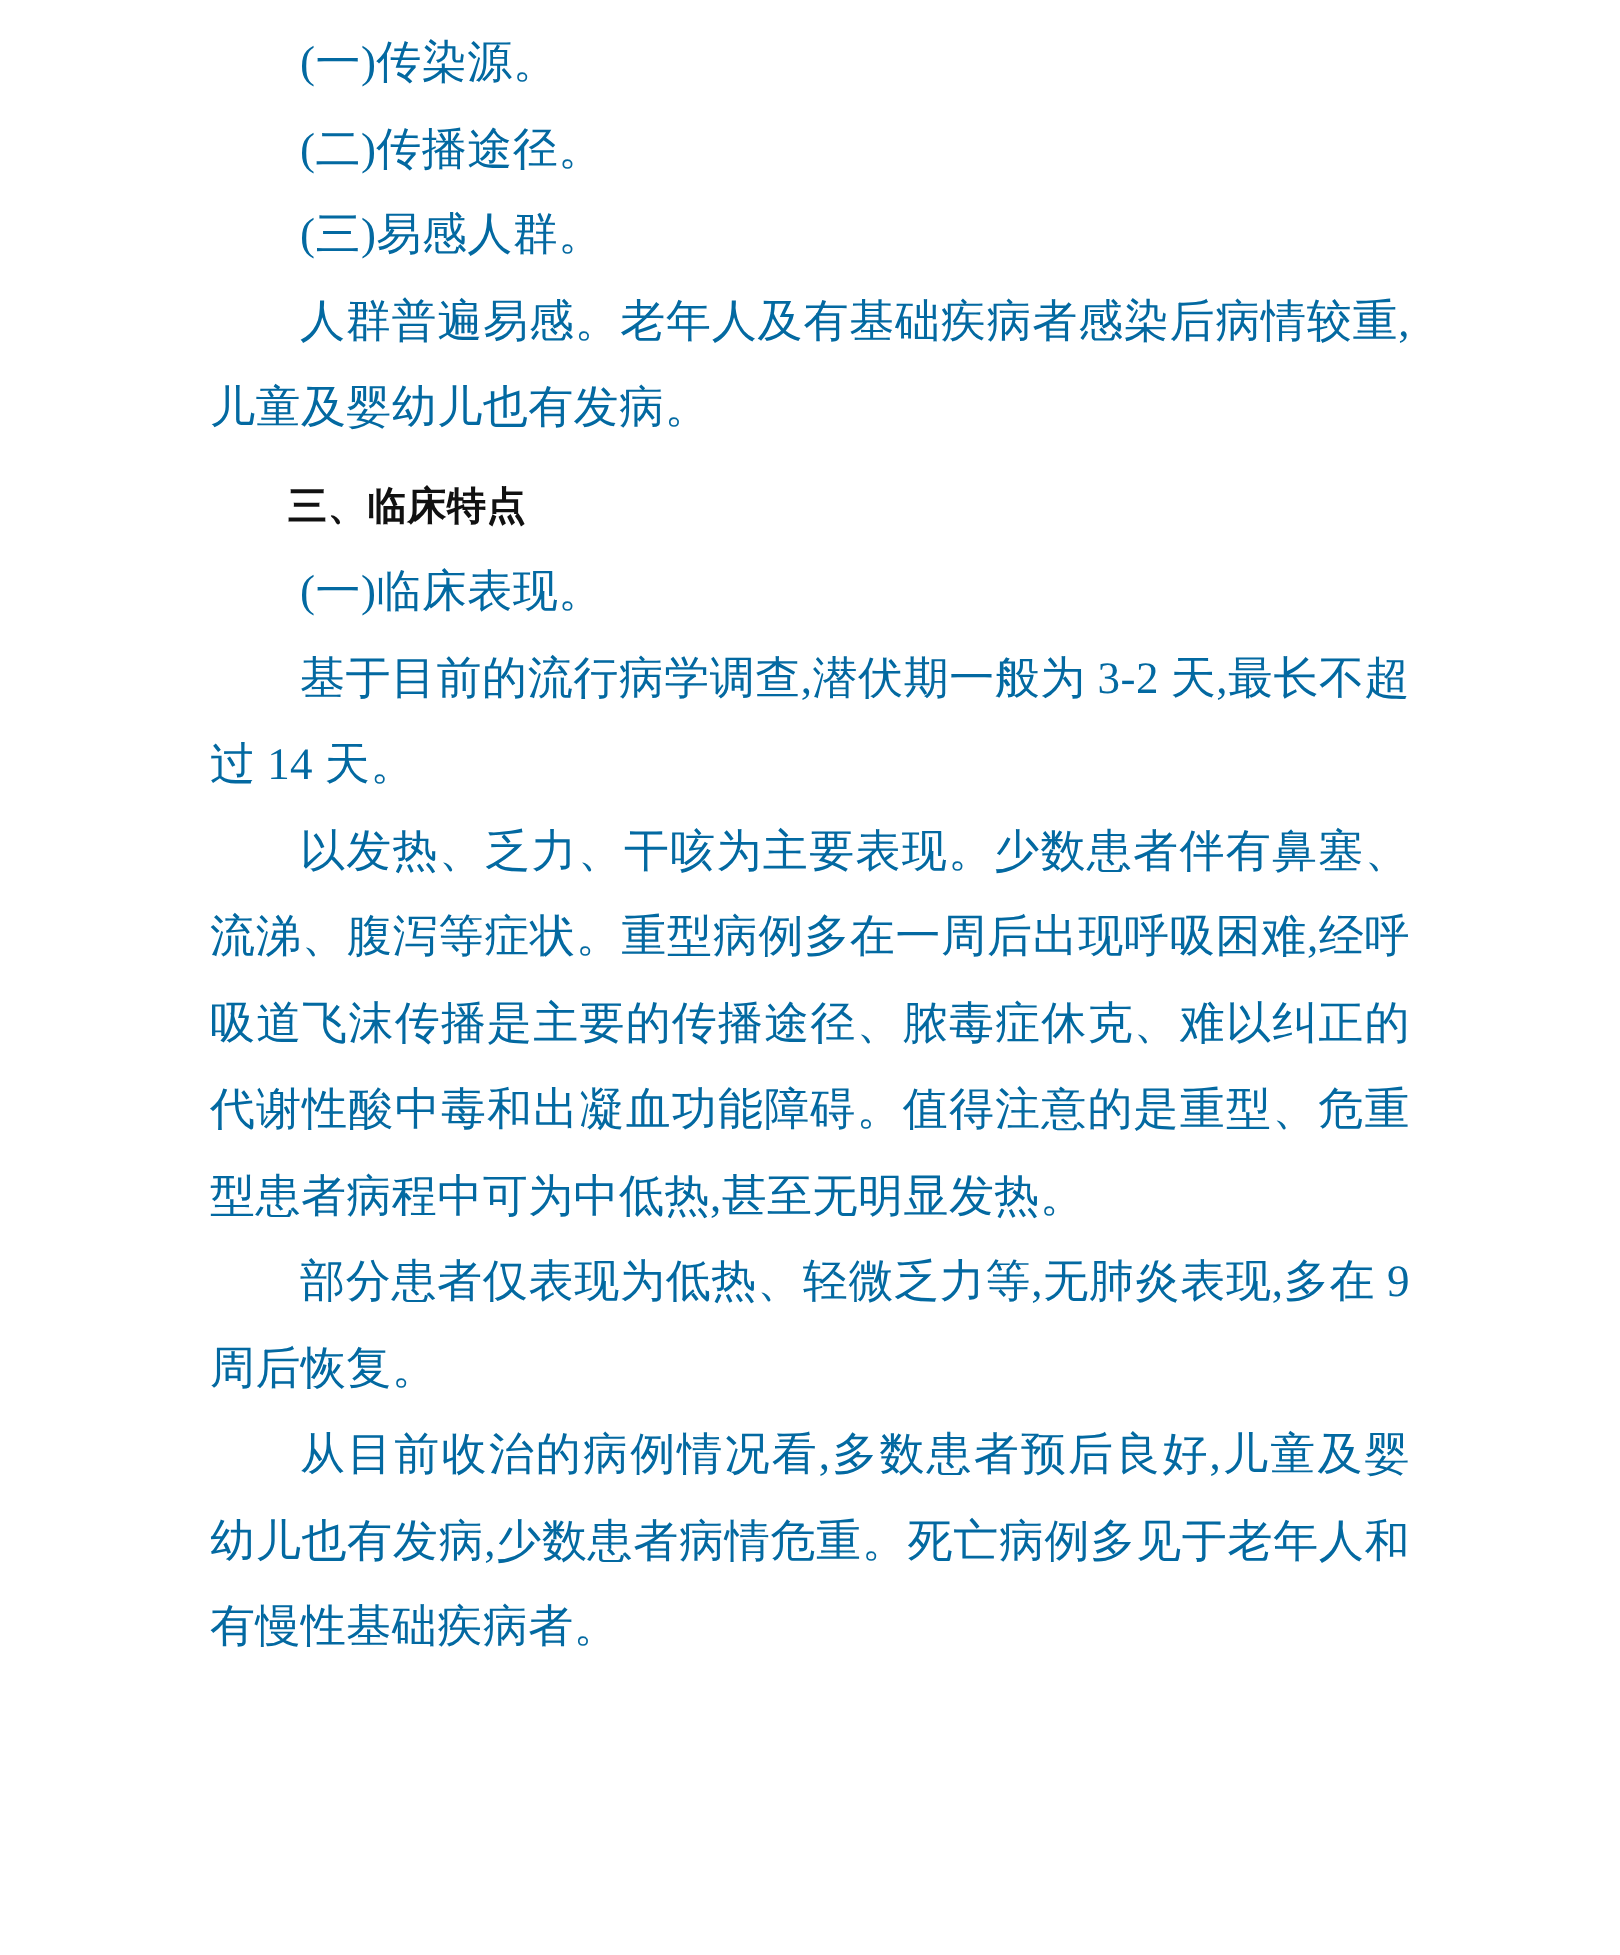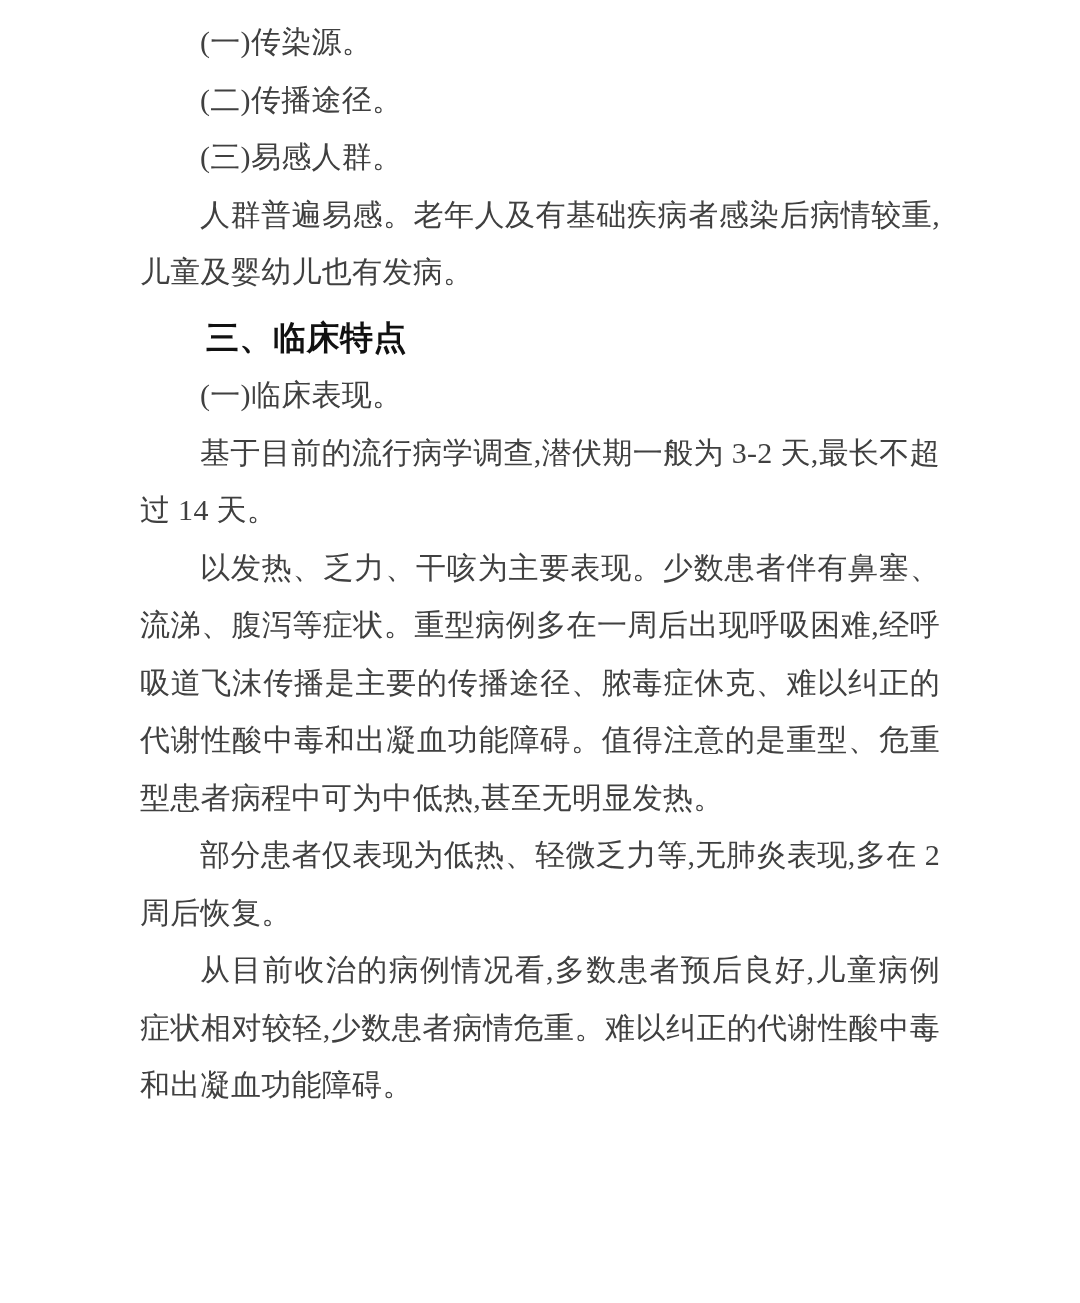--- a/index.html
+++ b/index.html
@@ -19,29 +19,29 @@
     height: 1303px;
     padding: 13px 140px 0 140px;
     background: #ffffff;
   }
   .doc p {
     margin: 0;
     padding: 0;
     font-size: 30px;
     line-height: 57.5px;
     letter-spacing: 0.3px;
-    color: #404040;
+    color: #0369a1;
     text-align: justify;
     text-indent: 2em;
     font-family: "Liberation Serif", "DejaVu Serif", serif;
   }
   .doc p.b-heading {
     font-family: "Liberation Sans", "DejaVu Sans", sans-serif;
     font-weight: 700;
-    font-size: 33px;
+    font-size: 26px;
     letter-spacing: 0.5px;
     color: #111111;
     margin-top: 8px;
     text-align: left;
   }
   .doc p.b-sub {
     text-align: left;
   }
 </style>
 </head>
@@ -50,16 +50,16 @@
 <div class="page">
   <div class="doc">
     <p class="b-sub">(一)传染源。</p>
     <p class="b-sub">(二)传播途径。</p>
     <p class="b-sub">(三)易感人群。</p>
     <p class="b-body">人群普遍易感。老年人及有基础疾病者感染后病情较重,儿童及婴幼儿也有发病。</p>
     <p class="b-heading">三、临床特点</p>
     <p class="b-sub">(一)临床表现。</p>
     <p class="b-body">基于目前的流行病学调查,潜伏期一般为 3-2 天,最长不超过 14 天。</p>
     <p class="b-body">以发热、乏力、干咳为主要表现。少数患者伴有鼻塞、流涕、腹泻等症状。重型病例多在一周后出现呼吸困难,经呼吸道飞沫传播是主要的传播途径、脓毒症休克、难以纠正的代谢性酸中毒和出凝血功能障碍。值得注意的是重型、危重型患者病程中可为中低热,甚至无明显发热。</p>
-    <p class="b-body">部分患者仅表现为低热、轻微乏力等,无肺炎表现,多在 2 周后恢复。</p>
-    <p class="b-body">从目前收治的病例情况看,多数患者预后良好,儿童病例症状相对较轻,少数患者病情危重。难以纠正的代谢性酸中毒和出凝血功能障碍。</p>
+    <p class="b-body">部分患者仅表现为低热、轻微乏力等,无肺炎表现,多在 9 周后恢复。</p>
+    <p class="b-body">从目前收治的病例情况看,多数患者预后良好,儿童及婴幼儿也有发病,少数患者病情危重。死亡病例多见于老年人和有慢性基础疾病者。</p>
   </div>
 </div>
 
 </body></html>

